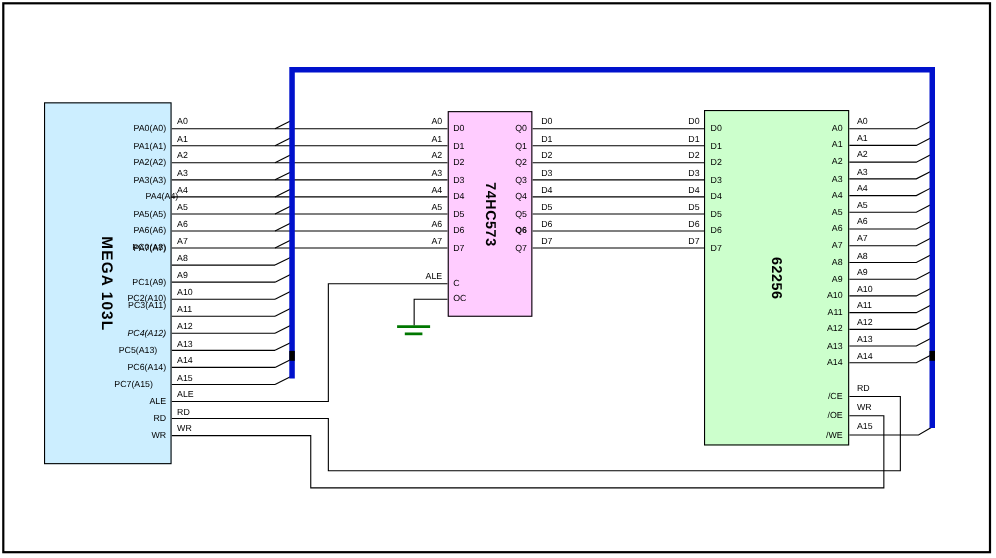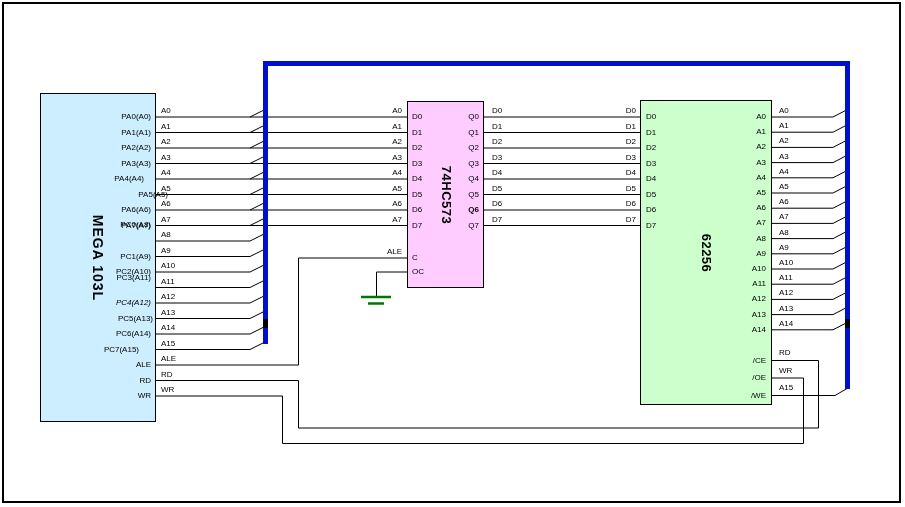--- a/index.html
+++ b/index.html
@@ -112,39 +112,39 @@
 
   <div id="labels">
       <span class="lbl r" style="left: 91px; top: 112px;">PA0(A0)</span>
       <span class="lbl" style="left: 161px; top: 106px;">A0</span>
       <span class="lbl r" style="left: 91px; top: 127.5px;">PA1(A1)</span>
       <span class="lbl" style="left: 161px; top: 121.5px;">A1</span>
       <span class="lbl r" style="left: 91px; top: 143px;">PA2(A2)</span>
       <span class="lbl" style="left: 161px; top: 137px;">A2</span>
       <span class="lbl r" style="left: 91px; top: 158.5px;">PA3(A3)</span>
       <span class="lbl" style="left: 161px; top: 152.5px;">A3</span>
-      <span class="lbl r" style="left: 84px; top: 174px;">PA4(A4)</span>
+      <span class="lbl r" style="left: 102px; top: 174px;">PA4(A4)</span>
       <span class="lbl" style="left: 161px; top: 168px;">A4</span>
-      <span class="lbl r" style="left: 108px; top: 189.5px;">PA5(A5)</span>
+      <span class="lbl r" style="left: 91px; top: 189.5px;">PA5(A5)</span>
       <span class="lbl" style="left: 161px; top: 183.5px;">A5</span>
       <span class="lbl r" style="left: 91px; top: 205px;">PA6(A6)</span>
       <span class="lbl" style="left: 161px; top: 199px;">A6</span>
       <span class="lbl r" style="left: 91px; top: 220.5px;">PA7(A7)</span>
       <span class="lbl" style="left: 161px; top: 214.5px;">A7</span>
       <span class="lbl r" style="left: 91px; top: 220px;">PC0(A8)</span>
       <span class="lbl" style="left: 161px; top: 230px;">A8</span>
       <span class="lbl r" style="left: 91px; top: 251.5px;">PC1(A9)</span>
       <span class="lbl" style="left: 161px; top: 245.5px;">A9</span>
       <span class="lbl r" style="left: 91px; top: 267px;">PC2(A10)</span>
       <span class="lbl" style="left: 161px; top: 261px;">A10</span>
       <span class="lbl r" style="left: 91px; top: 273px;">PC3(A11)</span>
       <span class="lbl" style="left: 161px; top: 276.5px;">A11</span>
       <span class="lbl r" style="left: 91px; top: 298px; font-style: italic;">PC4(A12)</span>
       <span class="lbl" style="left: 161px; top: 292px;">A12</span>
-      <span class="lbl r" style="left: 93px; top: 313.5px;">PC5(A13)</span>
+      <span class="lbl r" style="left: 83px; top: 313.5px;">PC5(A13)</span>
       <span class="lbl" style="left: 161px; top: 307.5px;">A13</span>
       <span class="lbl r" style="left: 91px; top: 329px;">PC6(A14)</span>
       <span class="lbl" style="left: 161px; top: 323px;">A14</span>
       <span class="lbl r" style="left: 79px; top: 344.5px;">PC7(A15)</span>
       <span class="lbl" style="left: 161px; top: 338.5px;">A15</span>
       <span class="lbl r" style="left: 91px; top: 360px;">ALE</span>
       <span class="lbl" style="left: 161px; top: 354px;">ALE</span>
       <span class="lbl r" style="left: 91px; top: 375.5px;">RD</span>
       <span class="lbl" style="left: 161px; top: 369.5px;">RD</span>
       <span class="lbl r" style="left: 91px; top: 391px;">WR</span>

